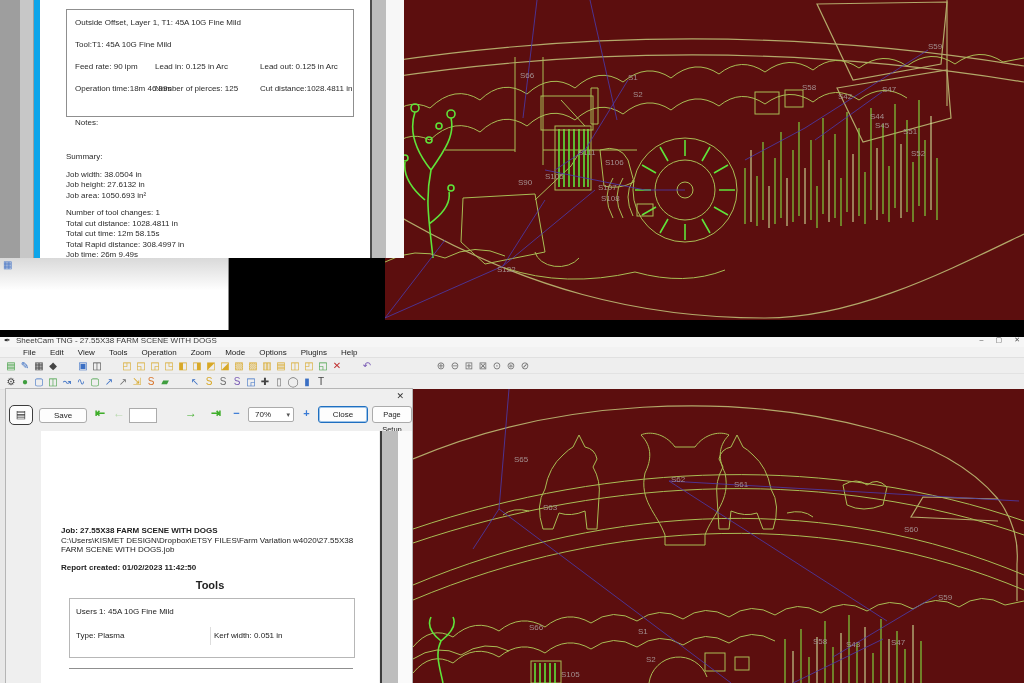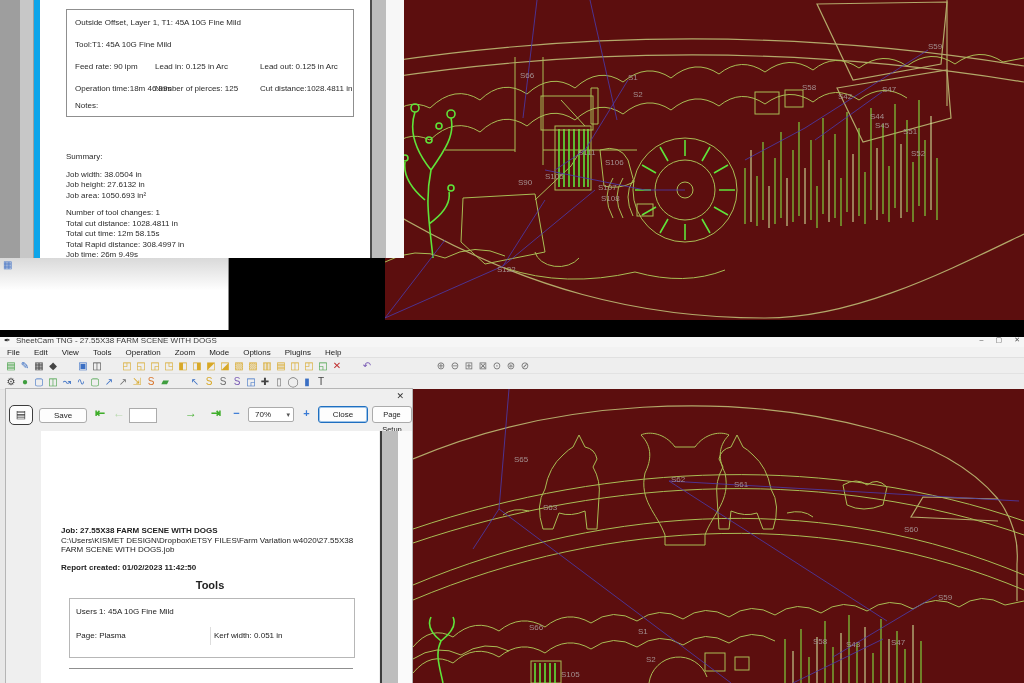--- a/index.html
+++ b/index.html
@@ -26,21 +26,21 @@
   .sum-block{left:26px;top:152px;width:300px;font-size:8px;color:#2a2a2a;line-height:10.5px;}
   .gap{height:7px;}
   
   .bot-shot{left:0;top:337px;width:1024px;height:346px;background:#e8e8e8;}
   .titlebar{left:0;top:0;width:1024px;height:10px;background:#f6f6f6;font-size:8px;color:#3a3a3a;
             overflow:hidden;}
   .title-ic{position:absolute;left:4px;top:-1px;font-size:8px;color:#333;}
   .title-tx{position:absolute;left:16px;top:-1px;white-space:nowrap;}
   .win-controls{position:absolute;right:4px;top:-1px;display:flex;gap:12px;color:#555;font-size:7px;}
   .menubar{left:0;top:10px;width:1024px;height:11px;background:#f2f2f2;display:flex;
-           align-items:center;padding-left:0;box-sizing:border-box;border-bottom:1px solid #e0e0e0;}
+           align-items:center;padding-left:16px;box-sizing:border-box;border-bottom:1px solid #e0e0e0;}
   .menu-item{font-size:8px;color:#222;padding:0 7px;}
   .tbar{left:0;top:21px;width:1024px;height:16px;background:#eeeeee;display:flex;align-items:center;
         padding-left:4px;box-sizing:border-box;border-bottom:1px solid #e2e2e2;}
   .tbar2{top:37px;height:16px;}
   .tb-icon{width:14px;height:13px;font-size:10px;line-height:13px;text-align:center;display:inline-block;}
   .tb-gap{width:16px;}
   .c-grn{color:#3f9e3f}.c-yel{color:#d8a827}.c-blu{color:#3a6fc4}.c-red{color:#c03030}
   .c-gry{color:#6f6f6f}.c-prp{color:#7a5bb5}.c-org{color:#d8742a}.c-dk{color:#444}
   .cad-bottom{left:413px;top:52px;width:611px;height:294px;}
   
@@ -220,21 +220,21 @@
     <div class="abs top-page">
       <div class="abs op-box">
         <span class="op-line" style="top:8px">Outside Offset, Layer 1, T1: 45A 10G Fine Mild</span>
         <span class="op-line" style="top:30px">Tool:T1: 45A 10G Fine Mild</span>
         <span class="op-line" style="top:52px">Feed rate: 90 ipm</span>
         <span class="op-line op-col2" style="top:52px">Lead in: 0.125 in Arc</span>
         <span class="op-line op-col3" style="top:52px">Lead out: 0.125 in Arc</span>
         <span class="op-line" style="top:74px">Operation time:18m 46.99s</span>
         <span class="op-line op-col2" style="top:74px">Number of pierces: 125</span>
         <span class="op-line op-col3" style="top:74px">Cut distance:1028.4811 in</span>
-        <span class="op-line" style="top:91px">Notes:</span>
+        <span class="op-line" style="top:108px">Notes:</span>
       </div>
       <div class="abs sum-block">
         <div>Summary:</div>
         <div class="gap"></div>
         <div>Job width: 38.0504 in</div>
         <div>Job height: 27.6132 in</div>
         <div>Job area: 1050.693 in²</div>
         <div class="gap"></div>
         <div>Number of tool changes: 1</div>
         <div>Total cut distance: 1028.4811 in</div>
@@ -457,21 +457,21 @@
         <div class="job-block">
           <div class="b">Job: 27.55X38 FARM SCENE WITH DOGS</div>
           <div>C:\Users\KISMET DESIGN\Dropbox\ETSY FILES\Farm Variation w4020\27.55X38 FARM SCENE WITH DOGS.job</div>
           <div style="height:8px"></div>
           <div class="b">Report created: 01/02/2023 11:42:50</div>
         </div>
         <div class="tools-head">Tools</div>
         <div class="tool-box">
           <span class="tool-line1">Users 1: 45A 10G Fine Mild</span>
           <span class="tool-div"></span>
-          <span class="tool-type">Page: Plasma</span>
+          <span class="tool-type">Type: Plasma</span>
           <span class="tool-kerf">Kerf width: 0.051 in</span>
         </div>
         <div class="page-hr"></div>
       </div>
       <div class="rep-scroll-line"></div>
       <div class="rep-scrollbar"></div>
       <div class="rep-white"></div>
     </div>
   </div>
 </div>

